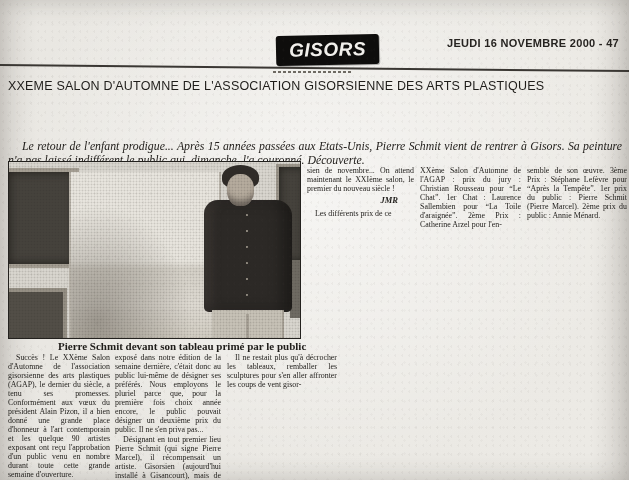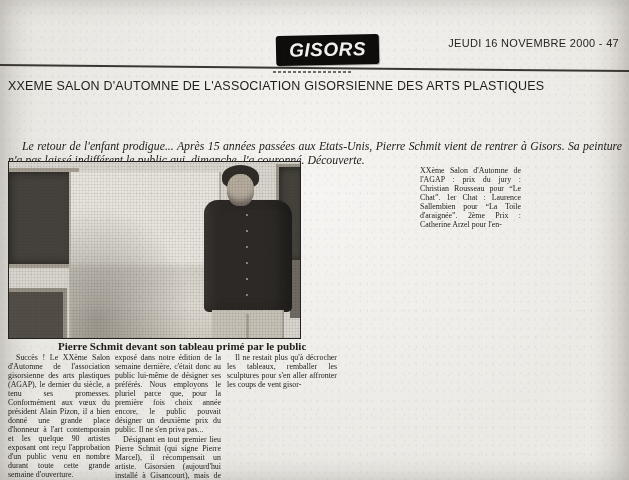--- a/index.html
+++ b/index.html
@@ -35,21 +35,21 @@
     font-family:"Liberation Sans", sans-serif; font-style:italic; font-weight:bold;
     font-size:19px; letter-spacing:.5px; color:#f2f0ec;
     box-shadow:1px 1px 0 rgba(0,0,0,.25);
   }
   .gisors-underline {
     position:absolute; left:273px; top:71px; width:78px; height:2px;
     background:repeating-linear-gradient(90deg,#6e6a63 0 3px, transparent 3px 5px);
   }
   .dateline {
     position:absolute; right:10px; top:37px;
-    font-family:"Liberation Sans", sans-serif; font-weight:normal; font-size:11px;
+    font-family:"Liberation Sans", sans-serif; font-weight:bold; font-size:11px;
     letter-spacing:.3px; color:#262320;
   }
 
   
   .kicker {
     position:absolute; left:8px; top:79px; width:600px;
     font-family:"Liberation Sans", sans-serif; font-size:12.5px; color:#1f1d1a;
     letter-spacing:.2px; white-space:nowrap;
   }
   .headline {
@@ -148,22 +148,30 @@
     <div class="frame-r"></div>
     <div class="man-torso"></div>
     <div class="man-buttons"></div>
     <div class="man-hair"></div>
     <div class="man-face"></div>
     <div class="man-legs"></div>
     <div class="halftone"></div>
   </figure>
   <div class="caption">Pierre Schmit devant son tableau primé par le public</div>
 
+  <div class="col colA">
+    <p>sien de novembre... On attend maintenant le XXIème salon, le premier du nouveau siècle !</p>
+    <p class="byline">JMR</p>
+    <p class="ind">Les différents prix de ce</p>
+  </div>
   <div class="col colB">
     <p>XXème Salon d'Automne de l'AGAP : prix du jury : Christian Rousseau pour “Le Chat”. 1er Chat : Laurence Sallembien pour “La Toile d'araignée”. 2ème Prix : Catherine Arzel pour l'en-</p>
+  </div>
+  <div class="col colC">
+    <p>semble de son œuvre. 3ème Prix : Stéphane Lefèvre pour “Après la Tempête”. 1er prix du public : Pierre Schmit (Pierre Marcel). 2ème prix du public : Annie Ménard.</p>
   </div>
 
   <div class="col colB1">
     <p class="ind">Succès ! Le XXème Salon d'Automne de l'association gisorsienne des arts plastiques (AGAP), le dernier du siècle, a tenu ses promesses. Conformément aux vœux du président Alain Pizon, il a bien donné une grande place d'honneur à l'art contemporain et les quelque 90 artistes exposant ont reçu l'approbation d'un public venu en nombre durant toute cette grande semaine d'ouverture.</p>
 
   </div>
   <div class="col colB2">
     <p>exposé dans notre édition de la semaine dernière, c'était donc au public lui-même de désigner ses préférés. Nous employons le pluriel parce que, pour la première fois choix année encore, le public pouvait désigner un deuxième prix du public. Il ne s'en priva pas...</p>
     <p class="ind">Désignant en tout premier lieu Pierre Schmit (qui signe Pierre Marcel), il récompensait un artiste. Gisorsien (aujourd'hui installé à Gisancourt), mais de retour depuis</p>
   </div>

